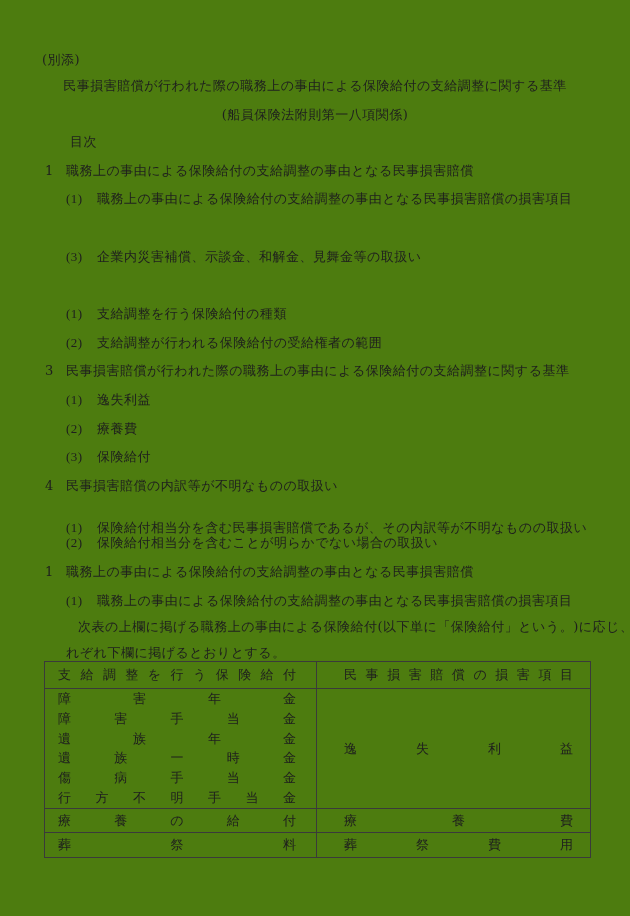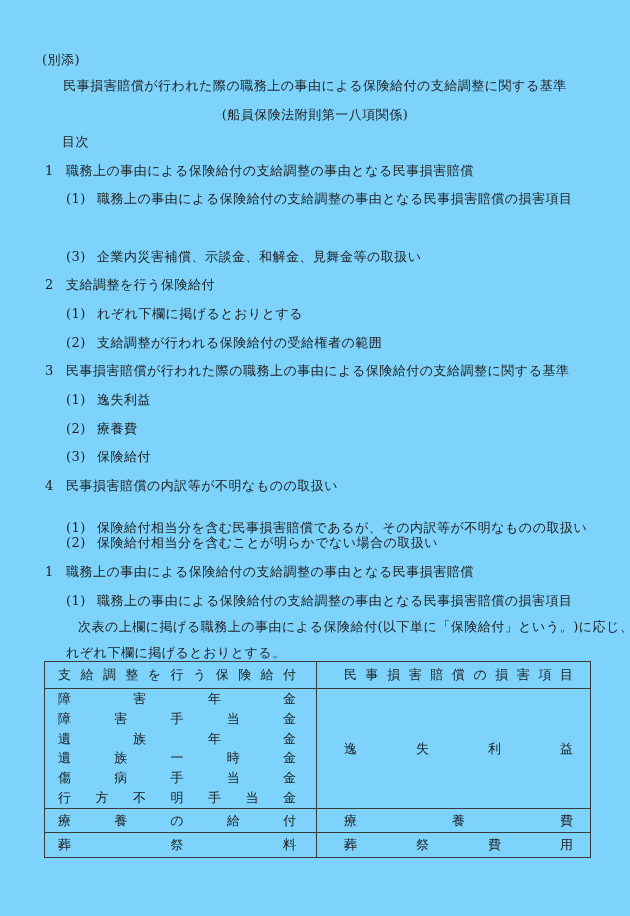--- a/index.html
+++ b/index.html
@@ -4,32 +4,32 @@
 <style>
   html,body { margin:0; padding:0; }
   body {
     width:630px; height:916px;
     background:#ffffff;
     font-family:"DejaVu Serif","Liberation Serif",serif;
     color:#1e1e1e;
     position:relative;
     overflow:hidden;
   }
-  .page { position:absolute; inset:0; background:#7dd3fc; }
+  .page { position:absolute; inset:0; background:#4d7c0f; }
   .line {
     position:absolute;
     font-size:13px;
     line-height:16px;
     white-space:nowrap;
     letter-spacing:0.5px;
   }
   .center { left:0; width:630px; text-align:center; }
   .lv1 { left:45px; }
   .lv1 .num { display:inline-block; width:21px; }
-  .lv2 { left:66px; }
+  .lv2 { left:66px;font-family:Liberation Serif, serif; }
   .lv2 .num { display:inline-block; width:31px; }
 
   
   .doc-table {
     position:absolute; left:44px; top:661px;
     width:547px;
     border:1.5px solid #3a3a3a;
     box-sizing:border-box;
     font-size:13px;
   }
@@ -55,27 +55,26 @@
   .row-small { height:24px; }
 </style>
 </head>
 <body>
 
 <div class="page">
 
   <div class="line" style="top:52px;left:42px">(別添)</div>
   <div class="line center" style="top:107px">(船員保険法附則第一八項関係)</div>
   <div class="line center" style="top:78px">民事損害賠償が行われた際の職務上の事由による保険給付の支給調整に関する基準</div>
-  <div class="line" style="top:134px;left:62px">目次</div>
+  <div class="line" style="top:134px;left:70px">目次</div>
 
   <div class="line lv1" style="top:163px"><span class="num">1</span><span>職務上の事由による保険給付の支給調整の事由となる民事損害賠償</span></div>
   <div class="line lv2" style="top:191px"><span class="num">(1)</span><span>職務上の事由による保険給付の支給調整の事由となる民事損害賠償の損害項目</span></div>
   <div class="line lv2" style="top:249px"><span class="num">(3)</span><span>企業内災害補償、示談金、和解金、見舞金等の取扱い</span></div>
-  <div class="line lv1" style="top:277px"><span class="num">2</span><span>支給調整を行う保険給付</span></div>
-  <div class="line lv2" style="top:306px"><span class="num">(1)</span><span>れぞれ下欄に掲げるとおりとする</span></div>
+  <div class="line lv2" style="top:306px"><span class="num">(1)</span><span>支給調整を行う保険給付の種類</span></div>
   <div class="line lv2" style="top:335px"><span class="num">(2)</span><span>支給調整が行われる保険給付の受給権者の範囲</span></div>
   <div class="line lv1" style="top:363px"><span class="num">3</span><span>民事損害賠償が行われた際の職務上の事由による保険給付の支給調整に関する基準</span></div>
   <div class="line lv2" style="top:392px"><span class="num">(1)</span><span>逸失利益</span></div>
   <div class="line lv2" style="top:421px"><span class="num">(2)</span><span>療養費</span></div>
   <div class="line lv2" style="top:449px"><span class="num">(3)</span><span>保険給付</span></div>
   <div class="line lv1" style="top:478px"><span class="num">4</span><span>民事損害賠償の内訳等が不明なものの取扱い</span></div>
   <div class="line lv2" style="top:520px"><span class="num">(1)</span><span>保険給付相当分を含む民事損害賠償であるが、その内訳等が不明なものの取扱い</span></div>
   <div class="line lv2" style="top:535px"><span class="num">(2)</span><span>保険給付相当分を含むことが明らかでない場合の取扱い</span></div>
 
   <div class="line lv1" style="top:564px"><span class="num">1</span><span>職務上の事由による保険給付の支給調整の事由となる民事損害賠償</span></div>

